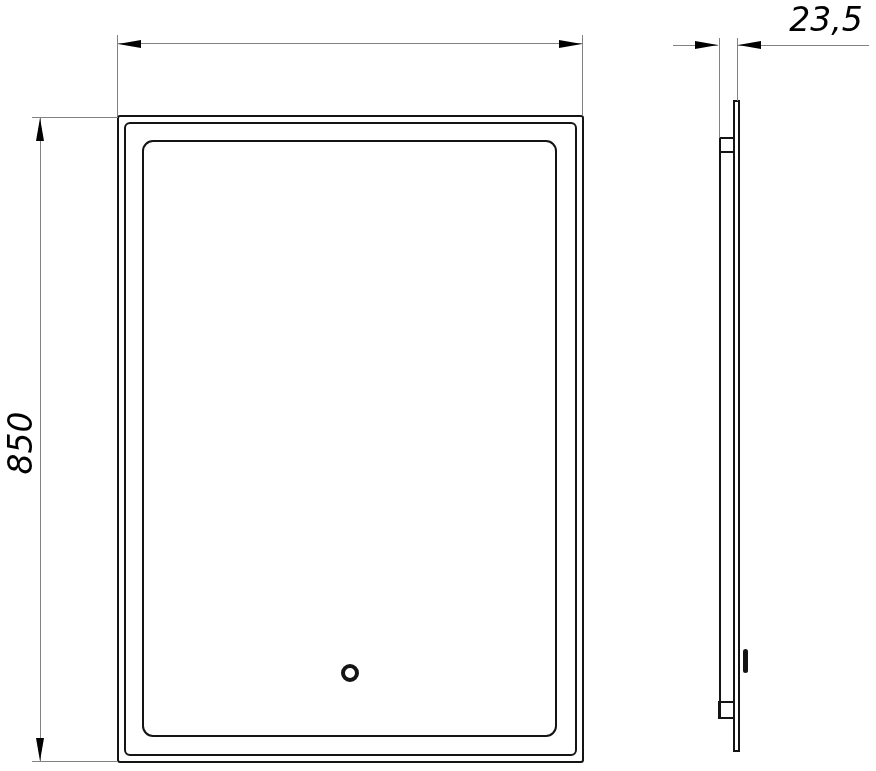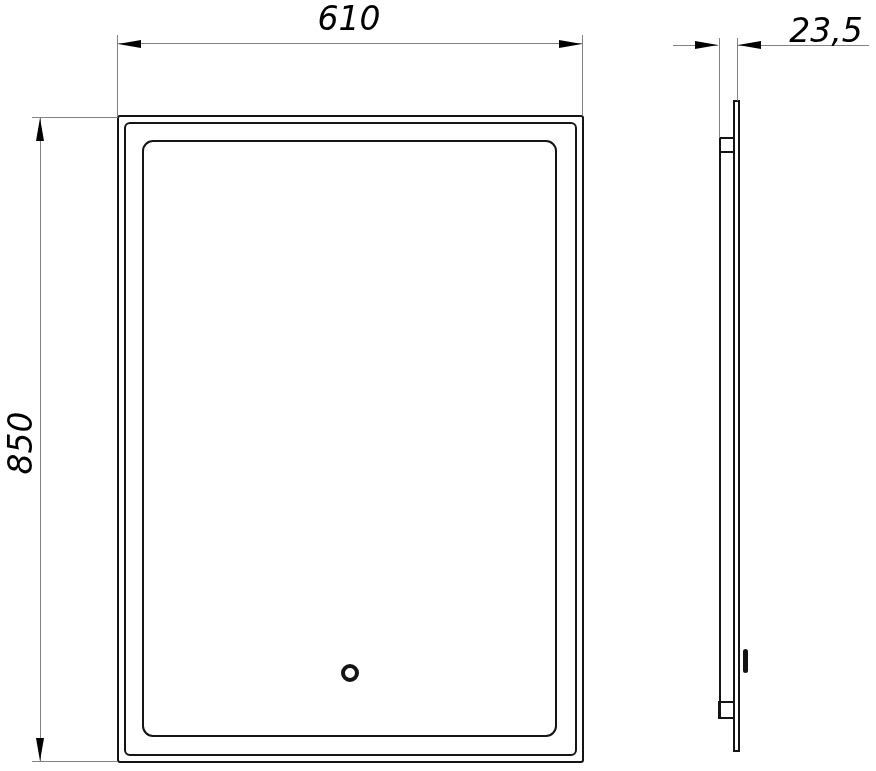--- a/index.html
+++ b/index.html
@@ -69,21 +69,21 @@
     position: absolute;
     font-size: 33px;
     font-style: italic;
     color: #000000;
     text-align: center;
     line-height: 36px;
     height: 36px;
     white-space: nowrap;
   }
   .label-width  { left:299px; top:1px;  width:100px; }
-  .label-depth  { left:780px; top:13px;  width:92px; }
+  .label-depth  { left:780px; top:2px;  width:92px; }
   .label-height { left:-39px; top:425px; width:120px; transform: rotate(-90deg); }
 </style>
 </head>
 <body>
 
 <div class="canvas">
 
   <div class="obj fv-outer"></div>
   <div class="obj fv-middle"></div>
   <div class="obj fv-inner"></div>
@@ -93,21 +93,20 @@
   <div class="sv-back-line"></div>
   <div class="obj sv-top-bracket"></div>
   <div class="obj sv-bot-bracket"></div>
   <div class="sv-sensor-mark"></div>
 
   <div class="dim ext-w-left"></div>
   <div class="dim ext-w-right"></div>
   <div class="dim dim-w-line"></div>
   <div class="arr arr-point-left aw-left"></div>
   <div class="arr arr-point-right aw-right"></div>
-  <div class="dim-label label-width">610</div>
 
   <div class="dim ext-h-top"></div>
   <div class="dim ext-h-bottom"></div>
   <div class="dim dim-h-line"></div>
   <div class="arr arr-point-up ah-up"></div>
   <div class="arr arr-point-down ah-down"></div>
   <div class="dim-label label-height">850</div>
 
   <div class="dim ext-d-left"></div>
   <div class="dim ext-d-right"></div>

